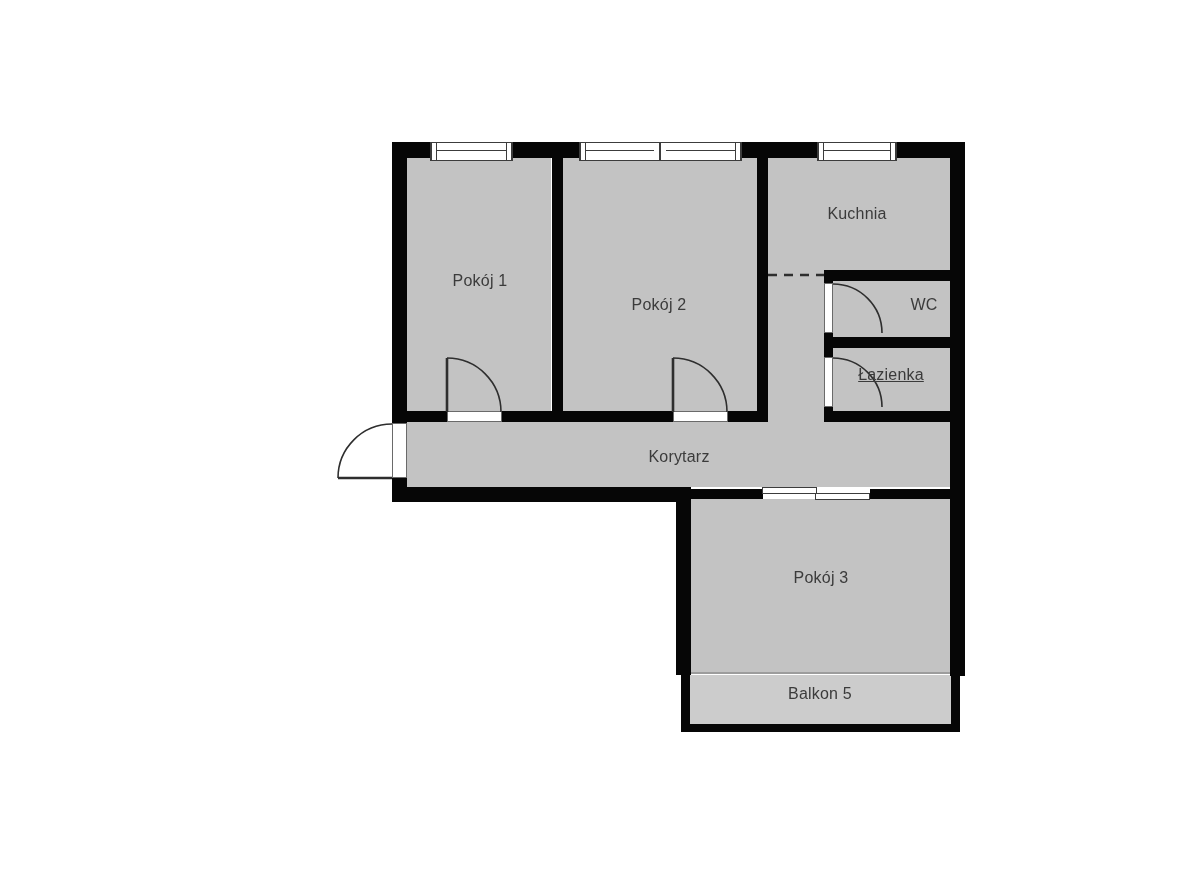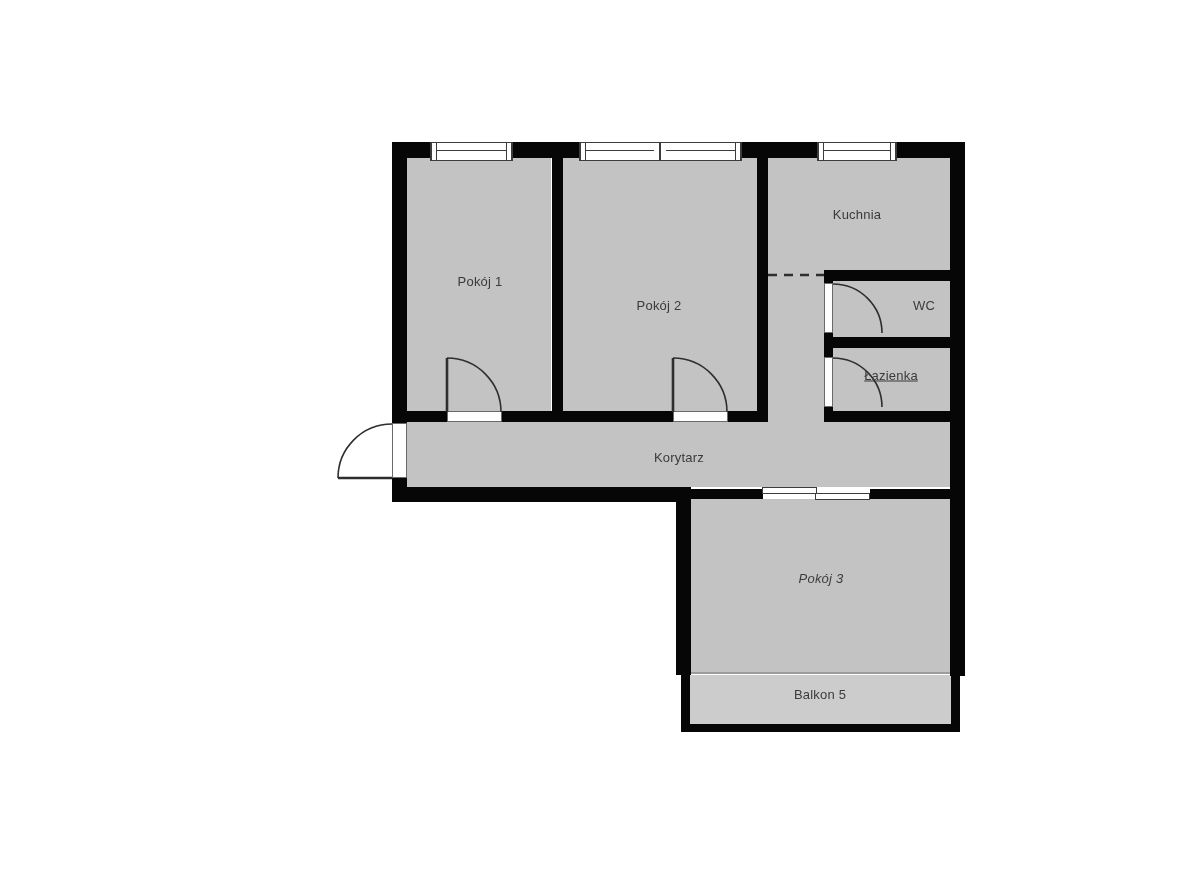--- a/index.html
+++ b/index.html
@@ -53,21 +53,21 @@
     box-sizing:border-box;
   }
   .door-svg{position:absolute;left:0;top:0;pointer-events:none;}
   .door-svg path{fill:none;stroke:var(--door-stroke);}
   .door-svg .arc{stroke-width:1.6px;}
   .door-svg .leaf{stroke-width:2.6px;}
   .door-svg .dashed{stroke-width:2.4px;stroke-dasharray:9 7;}
   .room-label{
     position:absolute;
     transform:translate(-50%,-50%);
-    font-size:13px;
+    font-size:16px;
     color:var(--label-text);
     white-space:nowrap;
     letter-spacing:0.2px;
   }
 </style>
 </head>
 <body>
 
 <div class="plan">
 
@@ -143,16 +143,16 @@
     <path class="arc" d="M833,358 A49,49 0 0 1 882,407"></path>
     <path class="dashed" d="M768,275 L824,275"></path>
   </svg>
 
   <div class="room-label" style="left:480px;top:281px;">Pokój 1</div>
   <div class="room-label" style="left:659px;top:281px;margin-top:24px;">Pokój 2</div>
   <div class="room-label" style="left:857px;top:214px;">Kuchnia</div>
   <div class="room-label" style="left:924px;top:305px;">WC</div>
   <div class="room-label" style="left:891px;top:375px;text-decoration:underline;">Łazienka</div>
   <div class="room-label" style="left:679px;top:457px;">Korytarz</div>
-  <div class="room-label" style="left:821px;top:578px;font-style:italic;">Pokój 3</div>
+  <div class="room-label" style="left:821px;top:578px;">Pokój 3</div>
   <div class="room-label" style="left:820px;top:694px;">Balkon 5</div>
 
 </div>
 
 </body></html>

